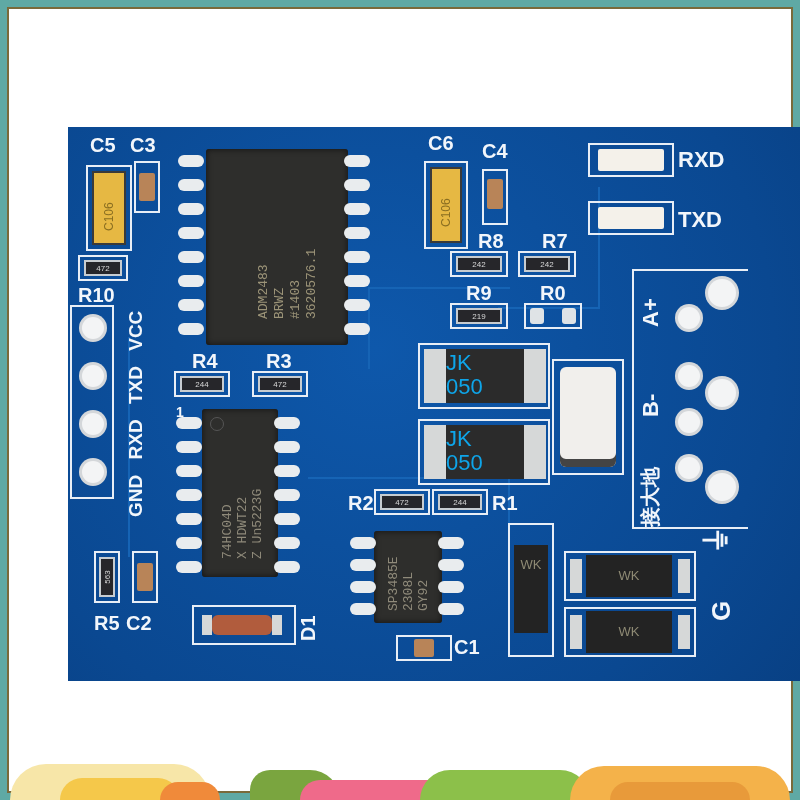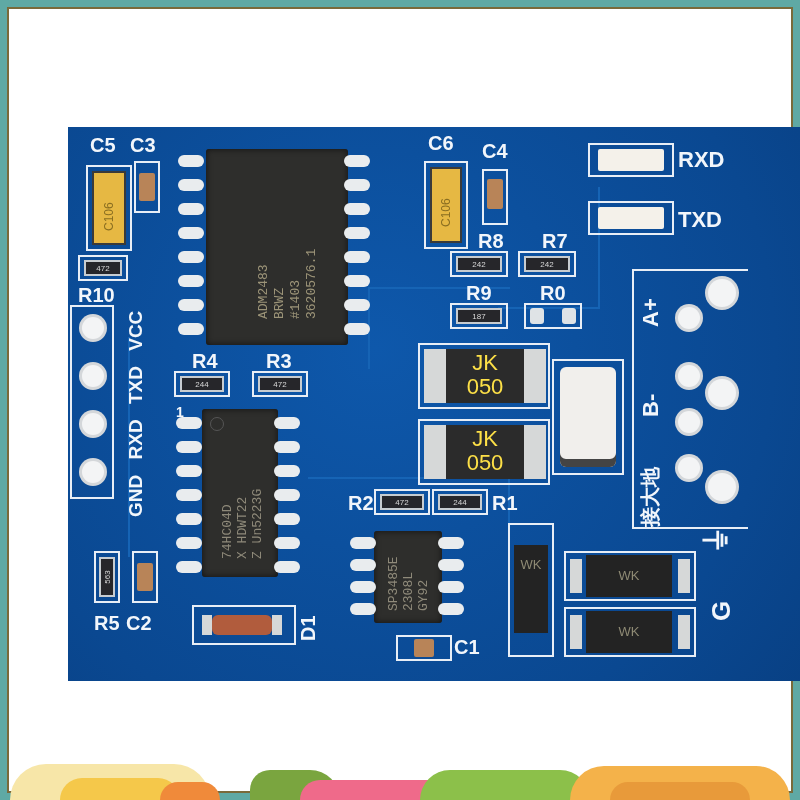--- a/index.html
+++ b/index.html
@@ -12,21 +12,21 @@
   .vert{transform:rotate(-90deg);transform-origin:left top;white-space:nowrap;}
   .outline{position:absolute;border:2px solid #e8eef6;box-sizing:border-box;}
   .pad{position:absolute;background:#dfe3e6;border-radius:3px;}
   .chip{position:absolute;background:#2e2e2c;border-radius:3px;box-shadow:inset 0 0 6px #111;}
   .chip-text{position:absolute;color:#9c9478;font-size:13px;font-family:"Liberation Mono",monospace;white-space:nowrap;}
   .pin{position:absolute;width:26px;height:12px;background:#e9ecee;border-radius:6px;}
   .smd-r{position:absolute;background:#26262a;border:2px solid #c7ccd0;box-sizing:border-box;color:#d8d8d8;font-size:8px;text-align:center;line-height:14px;}
   .cap-tan{position:absolute;background:#e6b843;border:2px solid #3a3a3a;box-sizing:border-box;color:#8a6e21;font-size:12px;}
   .cap-cer{position:absolute;background:#b88458;border-radius:2px;}
   .led{position:absolute;background:#f4f1ea;border-radius:2px;}
-  .fuse{position:absolute;background:#2b2b2b;color:#fde047;font-size:22px;text-align:center;line-height:1.1;}
+  .fuse{position:absolute;background:#2b2b2b;color:#0ea5e9;font-size:22px;line-height:1.1;}
   .fuse-end{position:absolute;background:#d6d8d8;}
   .hole{position:absolute;border-radius:50%;background:#f3f4f5;box-shadow:0 0 0 3px #d4d7da;}
   .trace{position:absolute;border-color:#1664b5;border-style:solid;border-width:0;}
   .diode{position:absolute;background:#b15c3d;border-radius:6px;}
   .tvs{position:absolute;background:#232323;color:#8e8a74;font-size:13px;text-align:center;}
   .deco{position:absolute;bottom:0;}
 </style>
 </head>
 <body>
 
@@ -143,21 +143,21 @@
 
   <div class="slk" style="left:410px;top:104px;">R8</div>
   <div class="slk" style="left:474px;top:104px;">R7</div>
   <div class="outline" style="left:382px;top:124px;width:58px;height:26px;"></div>
   <div class="smd-r" style="left:388px;top:129px;width:46px;height:16px;">242</div>
   <div class="outline" style="left:450px;top:124px;width:58px;height:26px;"></div>
   <div class="smd-r" style="left:456px;top:129px;width:46px;height:16px;">242</div>
   <div class="slk" style="left:398px;top:156px;">R9</div>
   <div class="slk" style="left:472px;top:156px;">R0</div>
   <div class="outline" style="left:382px;top:176px;width:58px;height:26px;"></div>
-  <div class="smd-r" style="left:388px;top:181px;width:46px;height:16px;">187</div>
+  <div class="smd-r" style="left:388px;top:181px;width:46px;height:16px;">219</div>
   <div class="outline" style="left:456px;top:176px;width:58px;height:26px;"></div>
   <div class="pad" style="left:462px;top:181px;width:14px;height:16px;"></div>
   <div class="pad" style="left:494px;top:181px;width:14px;height:16px;"></div>
 
   <div class="outline" style="left:520px;top:16px;width:86px;height:34px;"></div>
   <div class="led" style="left:530px;top:22px;width:66px;height:22px;"></div>
   <div class="slk" style="left:610px;top:22px;font-size:22px;">RXD</div>
   <div class="outline" style="left:520px;top:74px;width:86px;height:34px;"></div>
   <div class="led" style="left:530px;top:80px;width:66px;height:22px;"></div>
   <div class="slk" style="left:610px;top:82px;font-size:22px;">TXD</div>

